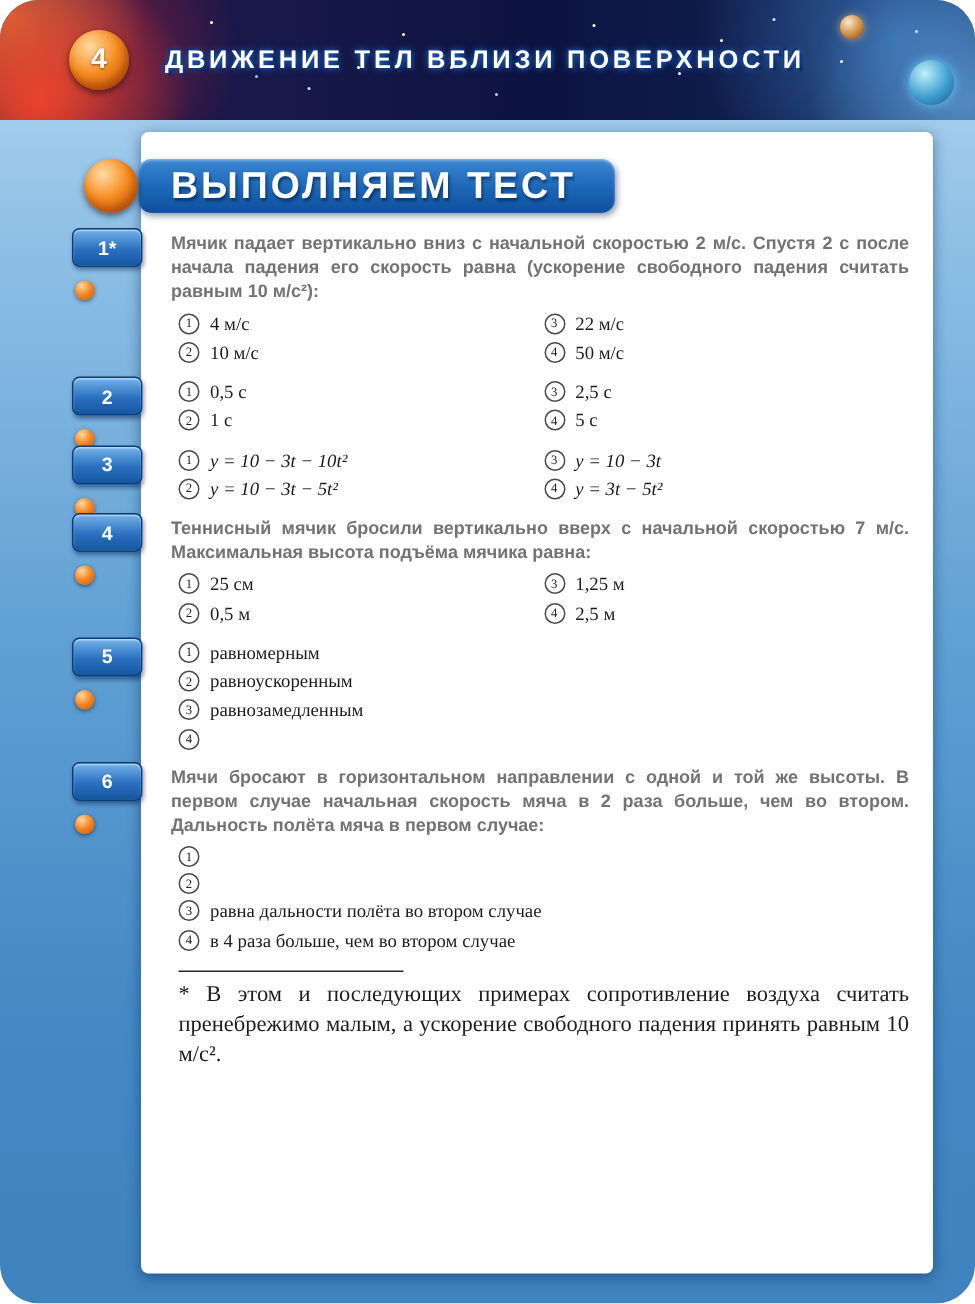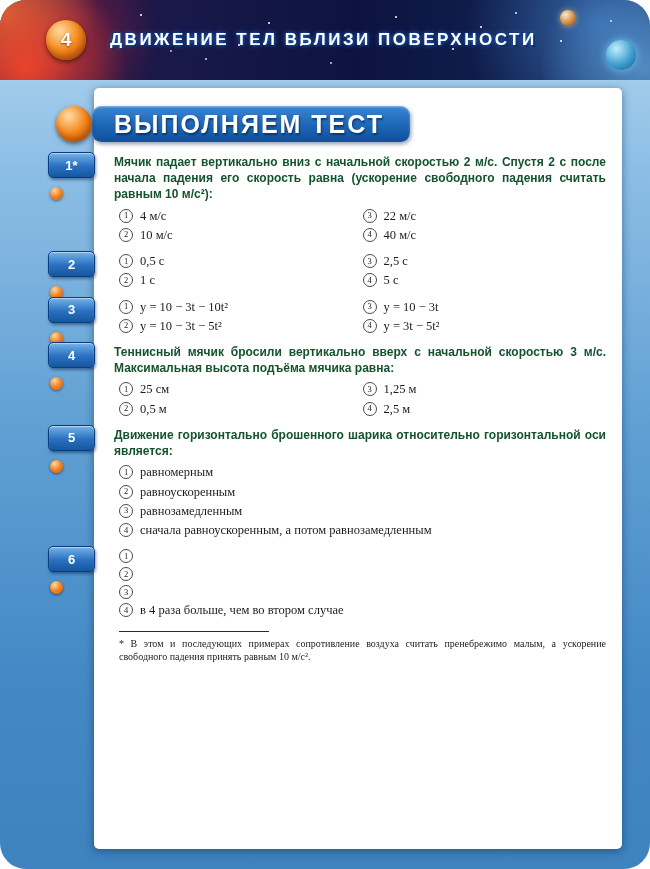--- a/index.html
+++ b/index.html
@@ -46,21 +46,21 @@
   .page{
     position:relative;margin:8px 28px 0 94px;height:761px;box-sizing:border-box;
     background:#fff;border-radius:5px;box-shadow:0 2px 9px rgba(8,40,90,.5);
     padding:18px 16px 12px 20px;
   }
   
   .section-row{position:relative;margin:0 0 12px -22px;}
   .banner{
     display:inline-flex;align-items:center;height:36px;padding:0 26px 0 22px;min-width:270px;
     background:linear-gradient(180deg,#3b86d2 0%,#1c66b6 55%,#0f4f9d 100%);
-    border-radius:9px;box-shadow:1px 2px 4px rgba(5,30,80,.45), inset 0 1px 2px rgba(255,255,255,.45);
+    border-radius:9px;box-shadow:1px 2px 4px rgba(5,30,80,.45), inset 0 1px 2px rgba(255,255,255,.45);justify-content:flex-end;
   }
   .banner-title{color:#fff;font-weight:bold;font-size:25px;letter-spacing:2px;text-shadow:1px 2px 2px rgba(4,28,70,.6);}
   .ball-lg{
     position:absolute;left:-36px;top:0;width:36px;height:36px;border-radius:50%;
     background:radial-gradient(circle at 35% 28%,#ffdca6,#f68b1f 48%,#c85c0a 95%);
     box-shadow:0 2px 4px rgba(0,0,0,.5), inset -2px -4px 6px rgba(140,45,0,.5);
   }
   
   .question{position:relative;margin-bottom:10px;}
   .q-tab{
@@ -69,39 +69,39 @@
     border:1px solid #0c3c7c;border-radius:5px;box-shadow:1px 2px 3px rgba(3,25,70,.45), inset 0 1px 1px rgba(255,255,255,.5);
     display:flex;align-items:center;justify-content:center;
     color:#fff;font-weight:bold;font-size:13px;
   }
   .ball-sm{
     position:absolute;left:-64px;top:33px;width:13px;height:13px;border-radius:50%;
     background:radial-gradient(circle at 35% 28%,#ffd9a0,#f5821f 50%,#c85c0a);
     box-shadow:0 1px 3px rgba(0,0,0,.5);
   }
   .stem{
-    margin:0;color:#14532d;font-weight:bold;font-size:12px;line-height:1.35;text-align:justify;
+    margin:0;color:#737373;font-weight:bold;font-size:12px;line-height:1.35;text-align:justify;
   }
   .opts{
     display:grid;grid-template-columns:1fr 1fr;grid-template-rows:auto auto;grid-auto-flow:column;
     row-gap:3px;margin-top:5px;padding-left:5px;
   }
   .opts.cols1{grid-template-columns:1fr;grid-template-rows:none;grid-auto-flow:row;}
   .opt{display:flex;align-items:flex-start;font-family:"Liberation Serif",serif;font-size:12.5px;color:#1c1c1c;line-height:1.3;}
   .circ{
     flex:none;display:inline-flex;align-items:center;justify-content:center;
     width:12px;height:12px;margin:1px 7px 0 0;border:1px solid #4a4a4a;border-radius:50%;
     font-family:"Liberation Serif",serif;font-size:8.5px;color:#222;
   }
-  .math .opt-text{}
+  .math .opt-text{font-style:italic;}
   
   .footnote{margin-top:12px;padding-left:5px;}
   .footnote-rule{width:150px;border-top:1px solid #2a2a2a;margin-bottom:5px;}
   .footnote-text{
-    margin:0;font-family:"Liberation Serif",serif;font-size:10px;color:#1c1c1c;line-height:1.35;text-align:justify;
+    margin:0;font-family:"Liberation Serif",serif;font-size:15px;color:#1c1c1c;line-height:1.35;text-align:justify;
   }
 </style>
 </head>
 <body>
 
 <div class="frame">
 
   <div class="header">
     <span class="stars"></span>
     <span class="planet"></span>
@@ -135,21 +135,21 @@
         <div class="opt">
             <span class="circ">2</span>
             <span class="opt-text">10 м/с</span>
           </div>
         <div class="opt">
             <span class="circ">3</span>
             <span class="opt-text">22 м/с</span>
           </div>
         <div class="opt">
             <span class="circ">4</span>
-            <span class="opt-text">40 м/с</span>
+            <span class="opt-text">50 м/с</span>
           </div>
       </div>
     </section>
 
     <section class="question">
       <div class="q-tab">
         <span>2</span>
       </div>
       <span class="ball-sm"></span>
       <div class="opts">
@@ -195,21 +195,21 @@
             <span class="opt-text">y = 3t − 5t²</span>
           </div>
       </div>
     </section>
 
     <section class="question">
       <div class="q-tab">
         <span>4</span>
       </div>
       <span class="ball-sm"></span>
-      <p class="stem">Теннисный мячик бросили вертикально вверх с начальной скоростью 3 м/с. Максимальная высота подъёма мячика равна:</p>
+      <p class="stem">Теннисный мячик бросили вертикально вверх с начальной скоростью 7 м/с. Максимальная высота подъёма мячика равна:</p>
       <div class="opts">
         <div class="opt">
             <span class="circ">1</span>
             <span class="opt-text">25 см</span>
           </div>
         <div class="opt">
             <span class="circ">2</span>
             <span class="opt-text">0,5 м</span>
           </div>
         <div class="opt">
@@ -221,55 +221,55 @@
             <span class="opt-text">2,5 м</span>
           </div>
       </div>
     </section>
 
     <section class="question">
       <div class="q-tab">
         <span>5</span>
       </div>
       <span class="ball-sm"></span>
-      <p class="stem">Движение горизонтально брошенного шарика относительно горизонтальной оси является:</p>
       <div class="opts cols1">
         <div class="opt">
             <span class="circ">1</span>
             <span class="opt-text">равномерным</span>
           </div>
         <div class="opt">
             <span class="circ">2</span>
             <span class="opt-text">равноускоренным</span>
           </div>
         <div class="opt">
             <span class="circ">3</span>
             <span class="opt-text">равнозамедленным</span>
           </div>
         <div class="opt">
             <span class="circ">4</span>
-            <span class="opt-text">сначала равноускоренным, а потом равнозамедленным</span>
           </div>
       </div>
     </section>
 
     <section class="question">
       <div class="q-tab">
         <span>6</span>
       </div>
       <span class="ball-sm"></span>
+      <p class="stem">Мячи бросают в горизонтальном направлении с одной и той же высоты. В первом случае начальная скорость мяча в 2 раза больше, чем во втором. Дальность полёта мяча в первом случае:</p>
       <div class="opts cols1">
         <div class="opt">
             <span class="circ">1</span>
           </div>
         <div class="opt">
             <span class="circ">2</span>
           </div>
         <div class="opt">
             <span class="circ">3</span>
+            <span class="opt-text">равна дальности полёта во втором случае</span>
           </div>
         <div class="opt">
             <span class="circ">4</span>
             <span class="opt-text">в 4 раза больше, чем во втором случае</span>
           </div>
       </div>
     </section>
 
     <div class="footnote">
       <div class="footnote-rule"></div>

